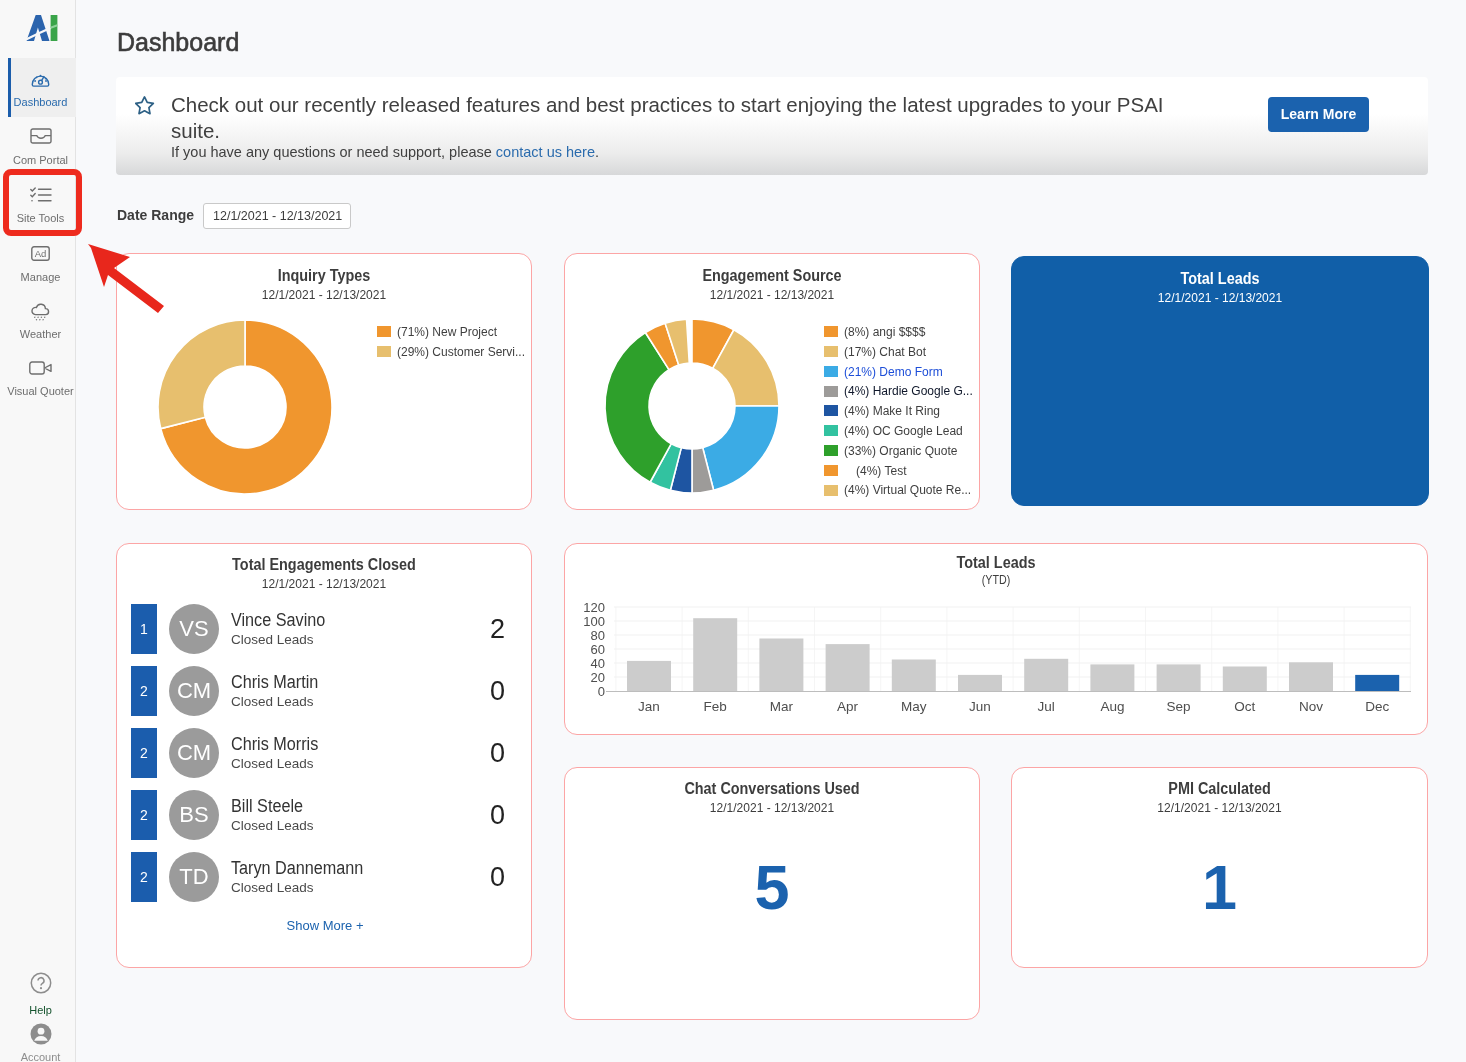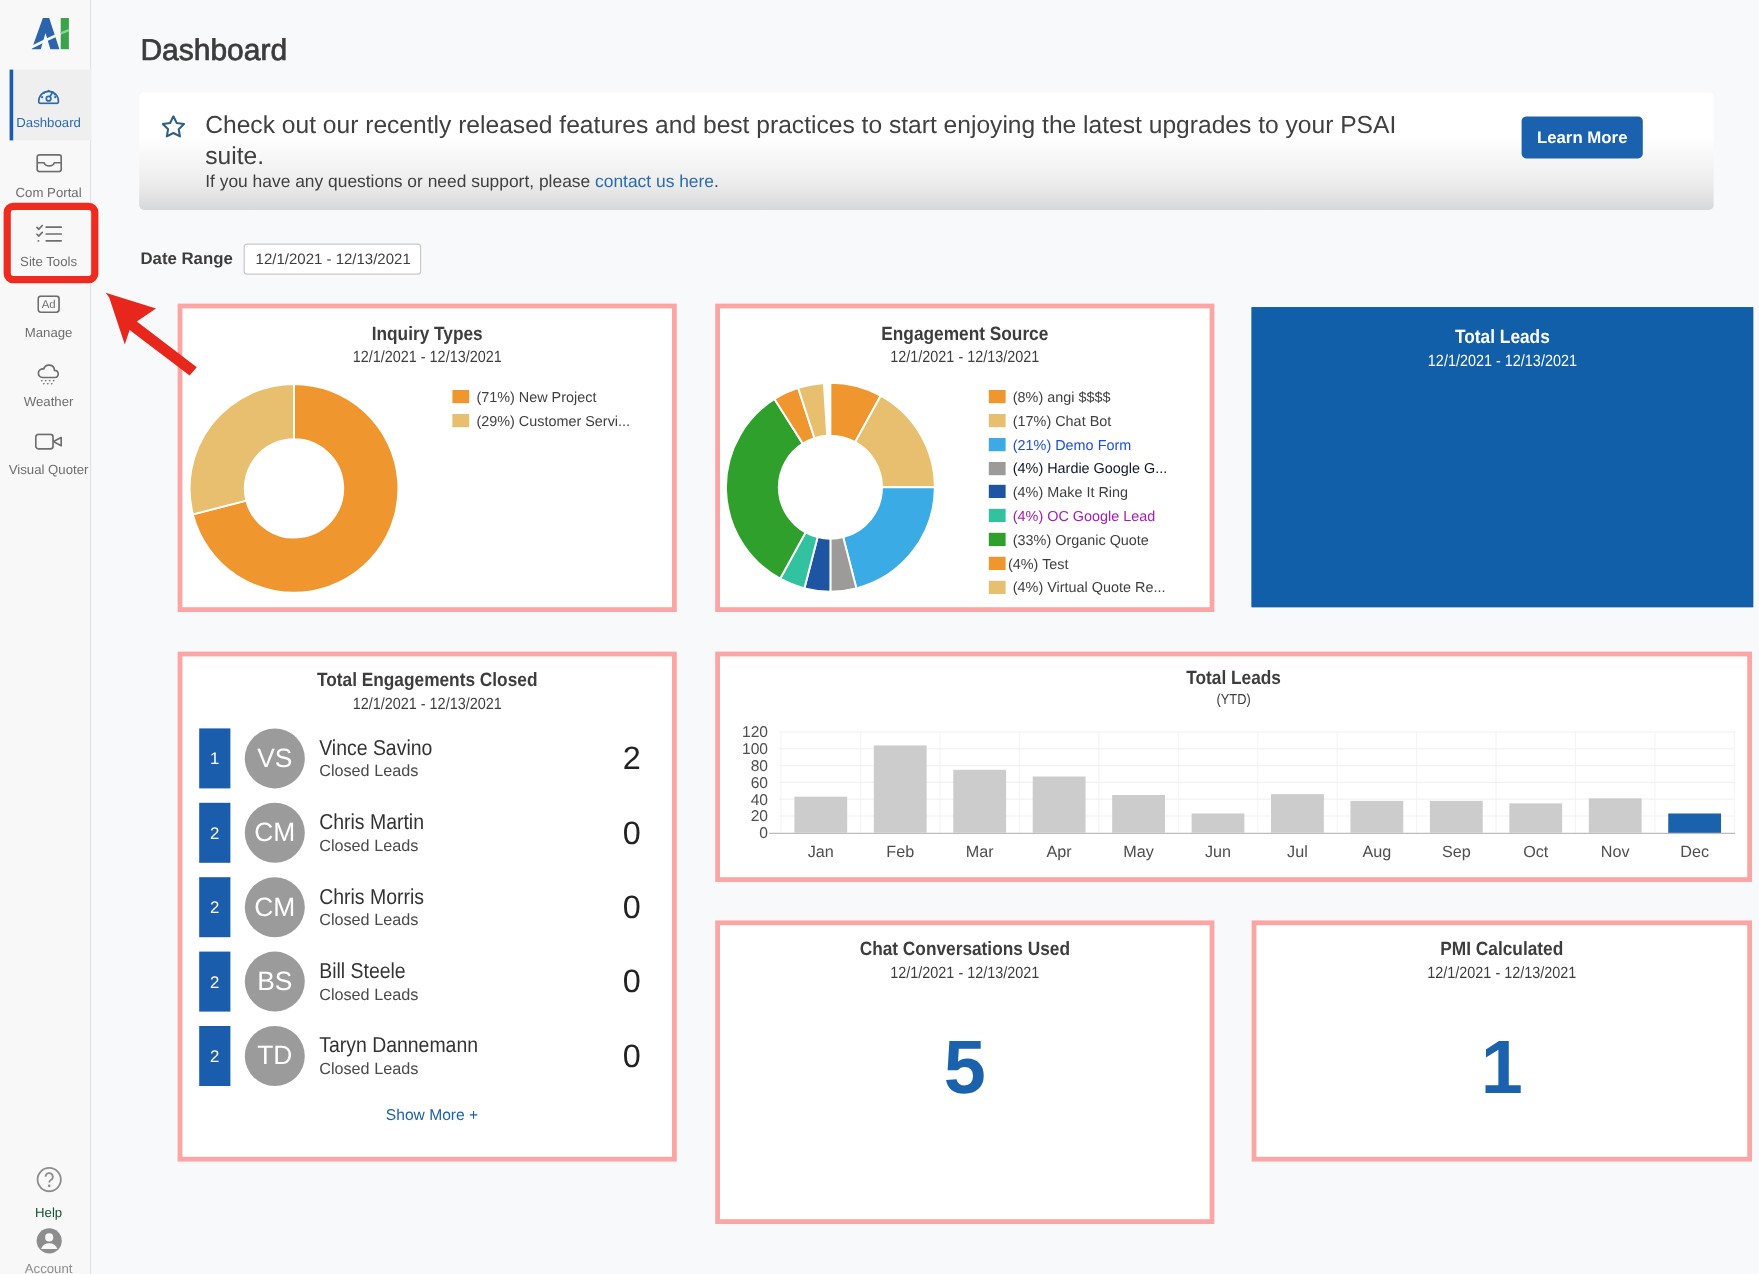--- a/index.html
+++ b/index.html
@@ -5,21 +5,21 @@
 * { margin:0; padding:0; box-sizing:border-box; }
 html,body { width:1466px; height:1062px; font-family:"Liberation Sans", sans-serif; background:#f8f9fb; overflow:hidden; }
 .abs { position:absolute; }
 #page { position:relative; width:1466px; height:1062px; }
 
 #sidebar { position:absolute; left:0; top:0; width:76px; height:1062px; background:#f8f8f8; border-right:1px solid #e3e3e3; }
 .navitem { position:absolute; left:2px; width:77px; text-align:center; color:#6e6e6e; }
 .navitem .lbl { font-size:11px; display:block; }
 .nav-active { position:absolute; left:8px; top:58px; width:68px; height:59px; background:#efefef; border-left:3px solid #1b5dab; }
 
-.card { position:absolute; background:#fff; border:4px solid #fca5a5; border-radius:0;margin-left:32px; }
+.card { position:absolute; background:#fff; border:1px solid #fca5a5; border-radius:13px; }
 .ctitle { font-size:16px; font-weight:bold; color:#3d3d3d; text-align:center; transform:scaleX(0.9); }
 .csub { font-size:13.5px; color:#3d3d3d; text-align:center; transform:scaleX(0.89); }
 
 #banner { position:absolute; left:116px; top:77px; width:1312px; height:98px; border-radius:4px;
   background:linear-gradient(180deg,#ffffff 0%,#ffffff 38%,#ececec 78%,#d7d8d9 100%); }
 #learnmore { position:absolute; left:1268px; top:97px; width:101px; height:35px; background:#1b62ae; border-radius:4px;
   color:#fff; font-size:14px; font-weight:bold; text-align:center; line-height:35px; }
 .blue { color:#2a6bad; }
 
 .rank { position:absolute; left:14px; width:26px; height:50px; background:#1b5dad; color:#fff; font-size:14px; display:flex; align-items:center; justify-content:center; }
@@ -155,23 +155,23 @@
 <path d="M47.09 165.24 A87 87 0 0 1 42.38 15.54 L65.96 52.69 A43 43 0 0 0 68.28 126.68 Z" fill="#2ea02b" stroke="#fff" stroke-width="1.6" stroke-linejoin="round"></path>
 <path d="M42.38 15.54 A87 87 0 0 1 62.12 6.26 L75.71 48.10 A43 43 0 0 0 65.96 52.69 Z" fill="#f0962e" stroke="#fff" stroke-width="1.6" stroke-linejoin="round"></path>
 <path d="M62.12 6.26 A87 87 0 0 1 83.54 2.17 L86.30 46.08 A43 43 0 0 0 75.71 48.10 Z" fill="#e7bf6e" stroke="#fff" stroke-width="1.6" stroke-linejoin="round"></path>
 </svg>
 <div class="abs" style="left:824px; top:325px; width:220px; white-space:nowrap;">
       <div style="height:19.8px; line-height:11px;"><span style="display:inline-block; width:14px; height:11px; vertical-align:middle; background:#f0962e; "></span><span style="font-size:12px; color:#3f3f3f; margin-left:6px;">(8%) angi $$$$</span></div>
   <div style="height:19.8px; line-height:11px;"><span style="display:inline-block; width:14px; height:11px; vertical-align:middle; background:#e7bf6e; "></span><span style="font-size:12px; color:#3f3f3f; margin-left:6px;">(17%) Chat Bot</span></div>
   <div style="height:19.8px; line-height:11px;"><span style="display:inline-block; width:14px; height:11px; vertical-align:middle; background:#3babe5; "></span><span style="font-size:12px; color:#1d4ed8; margin-left:6px;">(21%) Demo Form</span></div>
   <div style="height:19.8px; line-height:11px;"><span style="display:inline-block; width:14px; height:11px; vertical-align:middle; background:#9d9b99; "></span><span style="font-size:12px; color:#0f172a; margin-left:6px;text-align:right;">(4%) Hardie Google G...</span></div>
   <div style="height:19.8px; line-height:11px;"><span style="display:inline-block; width:14px; height:11px; vertical-align:middle; background:#1e55a2; "></span><span style="font-size:12px; color:#3f3f3f; margin-left:6px;">(4%) Make It Ring</span></div>
-  <div style="height:19.8px; line-height:11px;"><span style="display:inline-block; width:14px; height:11px; vertical-align:middle; background:#32c2a0; "></span><span style="font-size:12px; color:#a21caf; margin-left:6px;">(4%) OC Google Lead</span></div>
+  <div style="height:19.8px; line-height:11px;"><span style="display:inline-block; width:14px; height:11px; vertical-align:middle; background:#32c2a0; "></span><span style="font-size:12px; color:#404040; margin-left:6px;">(4%) OC Google Lead</span></div>
   <div style="height:19.8px; line-height:11px;"><span style="display:inline-block; width:14px; height:11px; vertical-align:middle; background:#2ea02b; "></span><span style="font-size:12px; color:#3f3f3f; margin-left:6px;">(33%) Organic Quote</span></div>
-  <div style="height:19.8px; line-height:11px;"><span style="display:inline-block; width:14px; height:11px; vertical-align:middle; background:#f0962e; "></span><span style="font-size:12px; color:#3f3f3f; margin-left:2px;">(4%) Test</span></div>
+  <div style="height:19.8px; line-height:11px;"><span style="display:inline-block; width:14px; height:11px; vertical-align:middle; background:#f0962e; "></span><span style="font-size:12px; color:#3f3f3f; margin-left:18px;">(4%) Test</span></div>
   <div style="height:19.8px; line-height:11px;"><span style="display:inline-block; width:14px; height:11px; vertical-align:middle; background:#e7bf6e; "></span><span style="font-size:12px; color:#3f3f3f; margin-left:6px;">(4%) Virtual Quote Re...</span></div>
     </div>
 <div class="card" style="left:1011px; top:256px; width:418px; height:250px; background:#115fa8; border-color:#115fa8;">
   <div class="ctitle" style="margin-top:13px; color:#fff;">Total Leads</div>
   <div class="csub" style="margin-top:2px; color:#fff;">12/1/2021 - 12/13/2021</div>
 </div>
 
 <div class="card" style="left:116px; top:543px; width:416px; height:425px;">
   <div class="ctitle" style="margin-top:12px;">Total Engagements Closed</div>
   <div class="csub" style="margin-top:2px;">12/1/2021 - 12/13/2021</div>

